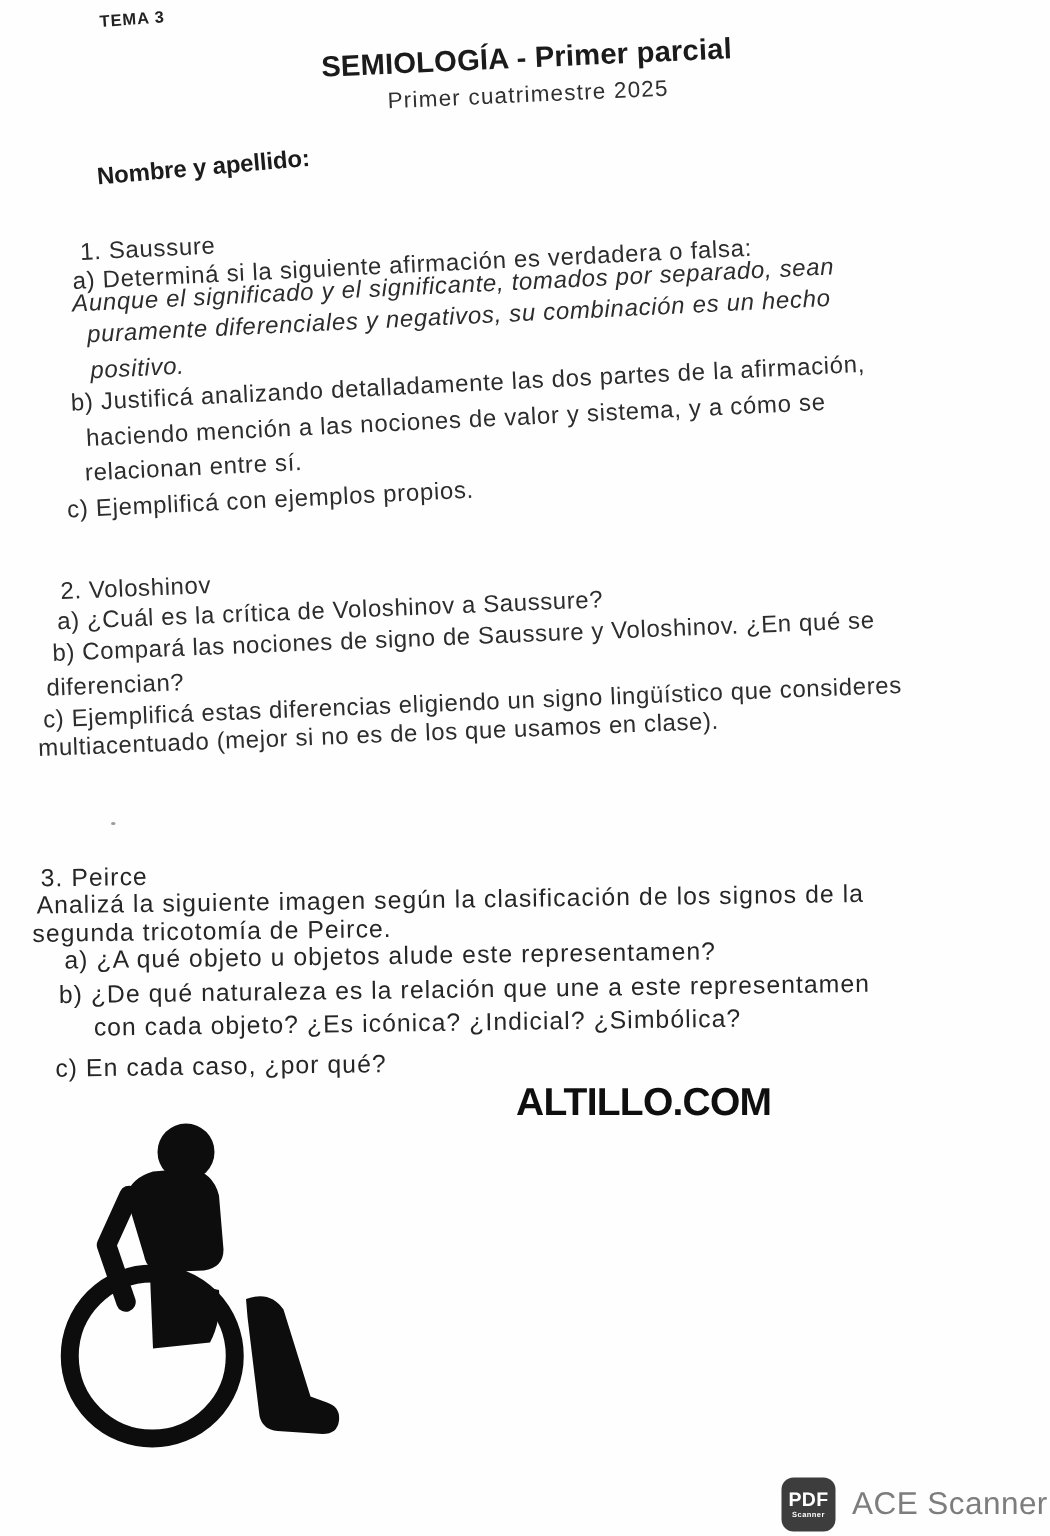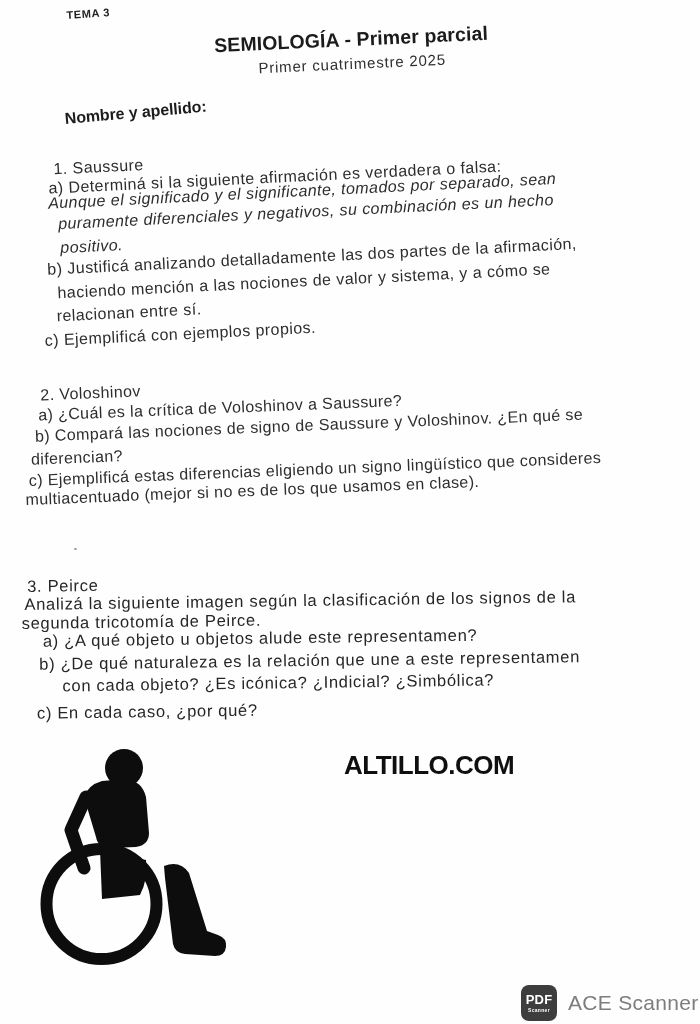--- a/index.html
+++ b/index.html
@@ -26,21 +26,21 @@
     left:64px;top:110px;font-size:16px;font-weight:700;color:#1c1c1c;
     letter-spacing:-.1px;transform:rotate(-5deg);transform-origin:left top;
   }
 
   .qblock{transform-origin:left top;}
   #q1{left:40px;top:160px;font-size:16px;letter-spacing:.45px;transform:rotate(-2.8deg);}
   #q2{left:25px;top:386px;font-size:16px;letter-spacing:.4px;transform:rotate(-2.3deg);}
   #q3{left:20px;top:577px;font-size:16.5px;letter-spacing:.7px;color:#262626;transform:rotate(-0.8deg);}
 
   #watermark{
-    left:344px;top:750px;font-size:26px;font-weight:700;color:#0f0f0f;
+    left:344px;top:719px;font-size:26px;font-weight:700;color:#0f0f0f;
     letter-spacing:-.5px;
   }
 
   #wheelchair-figure{left:28px;top:745px;width:200px;height:230px;}
   #wheelchair-figure svg{display:block;width:100%;height:100%;}
 
   #scan-dot{
     left:74px;top:548px;width:3px;height:2px;border-radius:50%;background:#9a9a9a;
   }
 

